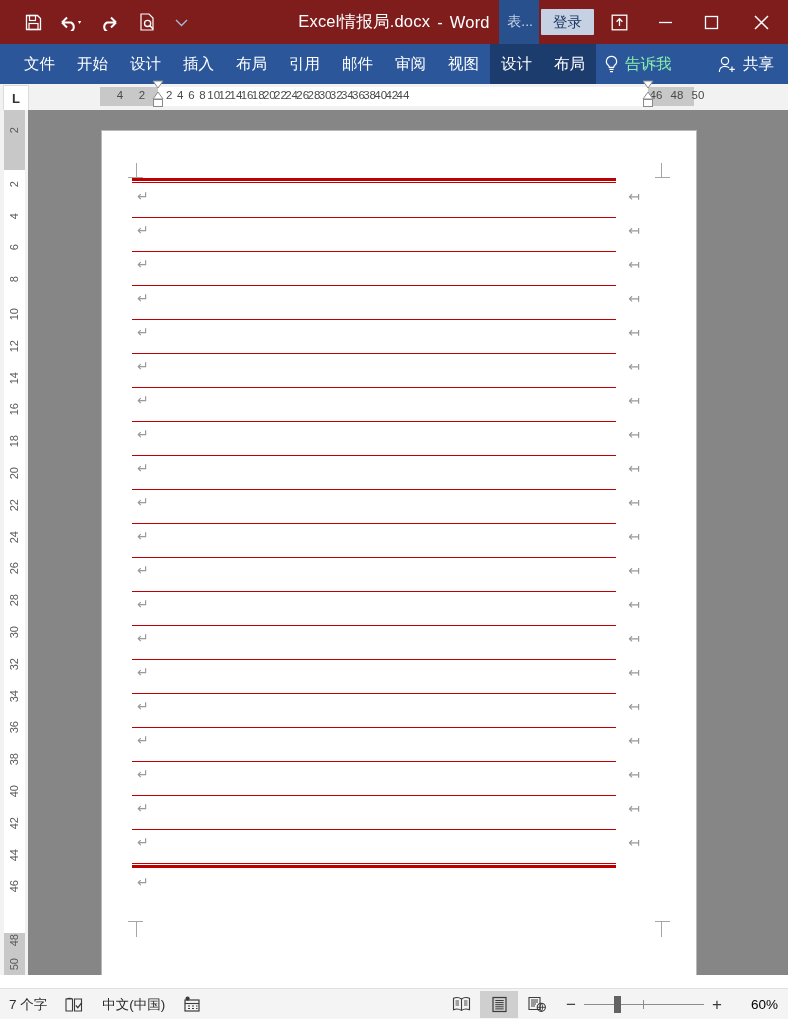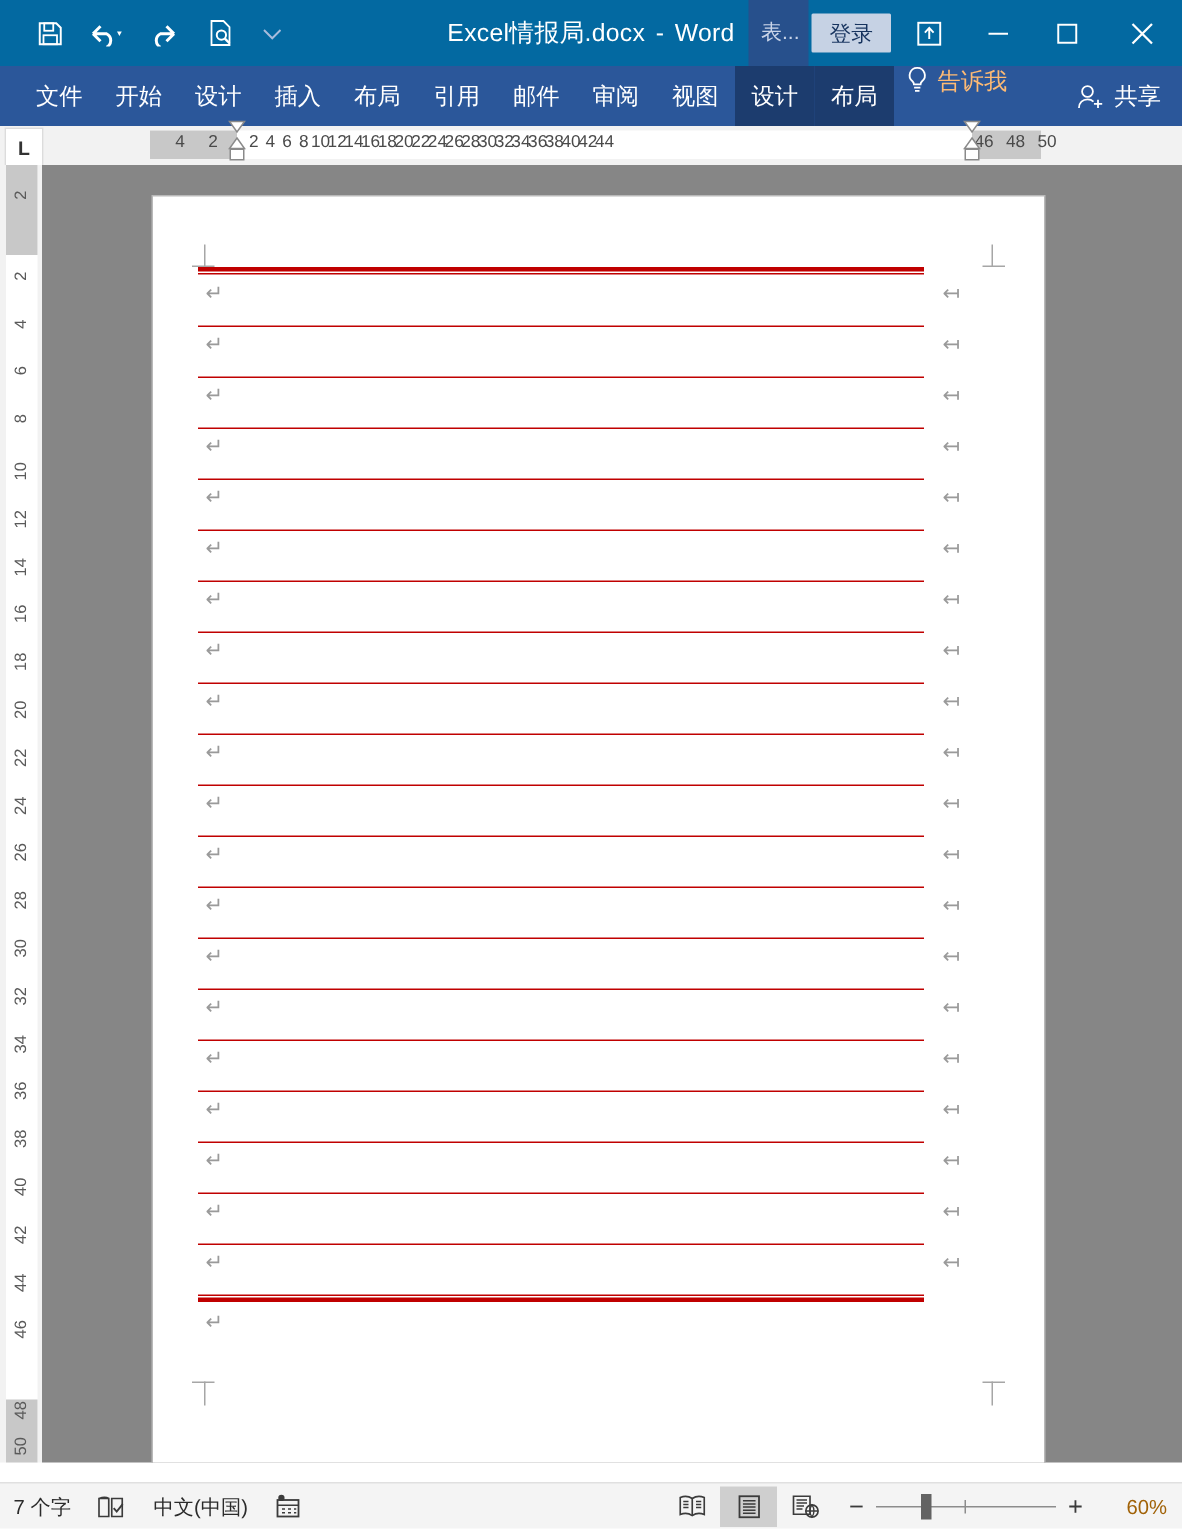--- a/index.html
+++ b/index.html
@@ -7,21 +7,21 @@
     width:788px;height:1019px;overflow:hidden;
     font-family:"Liberation Sans","DejaVu Sans",sans-serif;
     background:#ffffff;
     -webkit-font-smoothing:antialiased;
   }
   .app{position:relative;width:788px;height:1019px;}
 
   
   .titlebar{
     position:absolute;left:0;top:0;width:788px;height:44px;
-    background:#0369a1;
+    background:#7f1d1d;
   }
   .qat{position:absolute;left:14px;top:0;height:44px;display:flex;align-items:center;gap:0;}
   .qat .qitem{
     width:38px;height:44px;display:flex;align-items:center;justify-content:center;
     color:#ffffff;
   }
   .qat .qitem.small{width:30px;}
   .qat svg{display:block;}
   .title{
     position:absolute;left:0;top:0;width:788px;height:44px;
@@ -54,22 +54,22 @@
     background:#2b579a;display:flex;align-items:center;
   }
   .rtab{
     height:40px;display:flex;align-items:center;padding:0 11px;
     color:#ffffff;font-size:15.5px;white-space:nowrap;
   }
   .rtab.first{margin-left:13px;}
   .rtab.ctx{background:#1c3c6e;}
   .rspace{flex:1 1 auto;}
   .tellme{
-    height:40px;display:flex;gap:6px;padding:0 8px;
-    color:#fdba74;font-size:15.5px;white-space:nowrap;
+    height:40px;display:flex;align-items:center;gap:6px;padding:0 8px;
+    color:#86efac;font-size:15.5px;white-space:nowrap;
   }
   .share{
     height:40px;display:flex;align-items:center;gap:4px;padding:0 14px 0 6px;
     color:#ffffff;font-size:15.5px;white-space:nowrap;
   }
 
   
   .ruler-h{
     position:absolute;left:0;top:84px;width:788px;height:26px;
     background:#f2f2f2;border-bottom:1px solid #e3e3e3;
@@ -165,21 +165,21 @@
     color:#3b3b3b;
   }
   .viewbtn.active{background:#cfcfcf;}
   .zoomwrap{display:flex;align-items:center;gap:0;padding:0 4px 0 2px;}
   .zbtn{width:26px;height:27px;display:flex;align-items:center;justify-content:center;
     color:#3b3b3b;font-size:17px;line-height:1;}
   .ztrack{position:relative;width:120px;height:27px;}
   .ztrack .line{position:absolute;left:0;top:13px;width:120px;height:1px;background:#8c8c8c;}
   .ztrack .mid{position:absolute;left:59px;top:9px;width:1px;height:9px;background:#8c8c8c;}
   .ztrack .thumb{position:absolute;left:30px;top:5px;width:7px;height:17px;background:#636363;}
-  .zlabel{font-size:13.5px;color:#a16207;padding:0 10px 0 8px;min-width:36px;text-align:right;}
+  .zlabel{font-size:13.5px;color:#000000;padding:0 10px 0 8px;min-width:36px;text-align:right;}
 </style>
 </head>
 <body>
 
 <div class="app">
 
   <div class="titlebar">
 
     <div class="qat">
       <div class="qitem">

